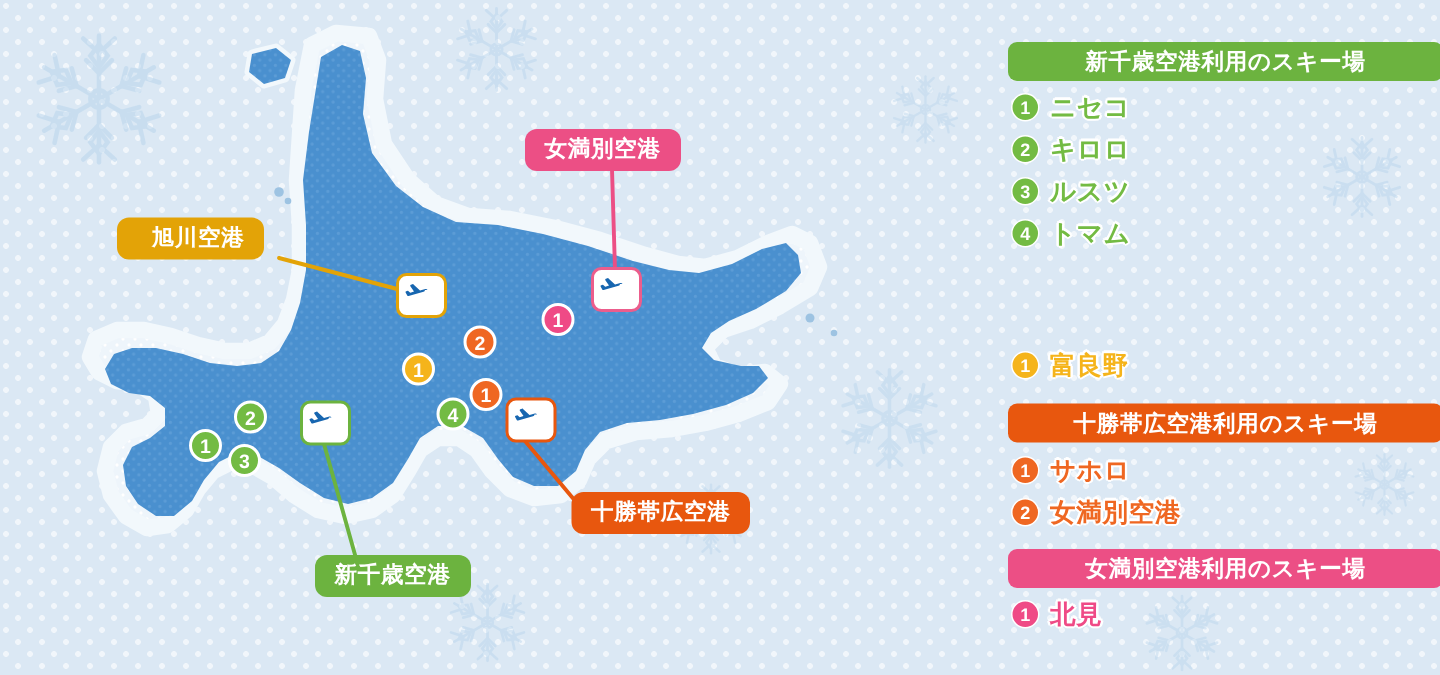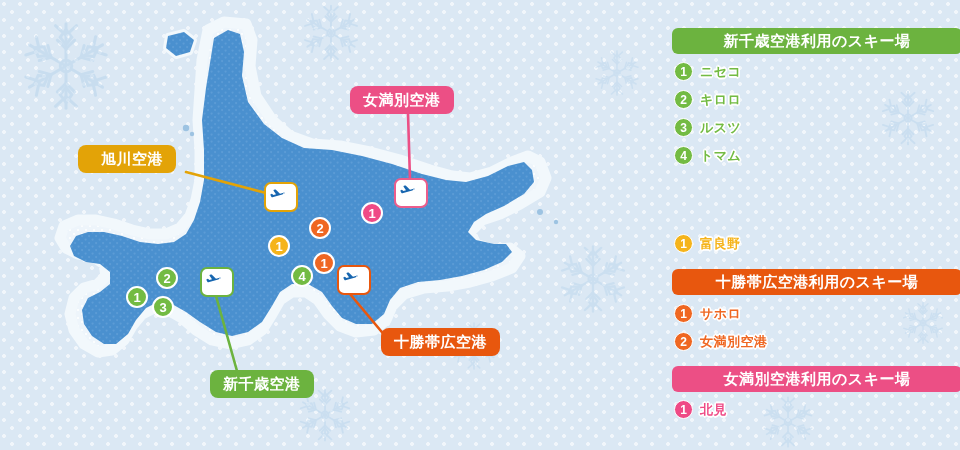--- a/index.html
+++ b/index.html
@@ -78,21 +78,21 @@
     position:absolute;display:flex;align-items:center;gap:7px;left:4px;
   }
   .lg-num{
     width:19px;height:19px;border-radius:50%;
     border:1.8px solid #fff;box-sizing:border-box;
     color:#fff;font-weight:bold;font-size:12px;
     display:flex;align-items:center;justify-content:center;
     flex:0 0 auto;line-height:1;
   }
   .lg-txt{
-    font-weight:bold;font-size:13px;letter-spacing:.5px;line-height:1;
+    font-weight:bold;font-size:17px;letter-spacing:.5px;line-height:1;
     -webkit-text-stroke:0px;
     text-shadow:
       1.6px 0 0 #fff,-1.6px 0 0 #fff,0 1.6px 0 #fff,0 -1.6px 0 #fff,
       1.2px 1.2px 0 #fff,-1.2px 1.2px 0 #fff,1.2px -1.2px 0 #fff,-1.2px -1.2px 0 #fff;
   }
   .c-green  .lg-num{background:#73bb43;} .c-green  .lg-txt{color:#73bb43;}
   .c-gold   .lg-num{background:#f5b41b;} .c-gold   .lg-txt{color:#f5b41b;}
   .c-orange .lg-num{background:#ef6722;} .c-orange .lg-txt{color:#ef6722;}
   .c-pink   .lg-num{background:#ef4a86;} .c-pink   .lg-txt{color:#ef4a86;}
 </style>

